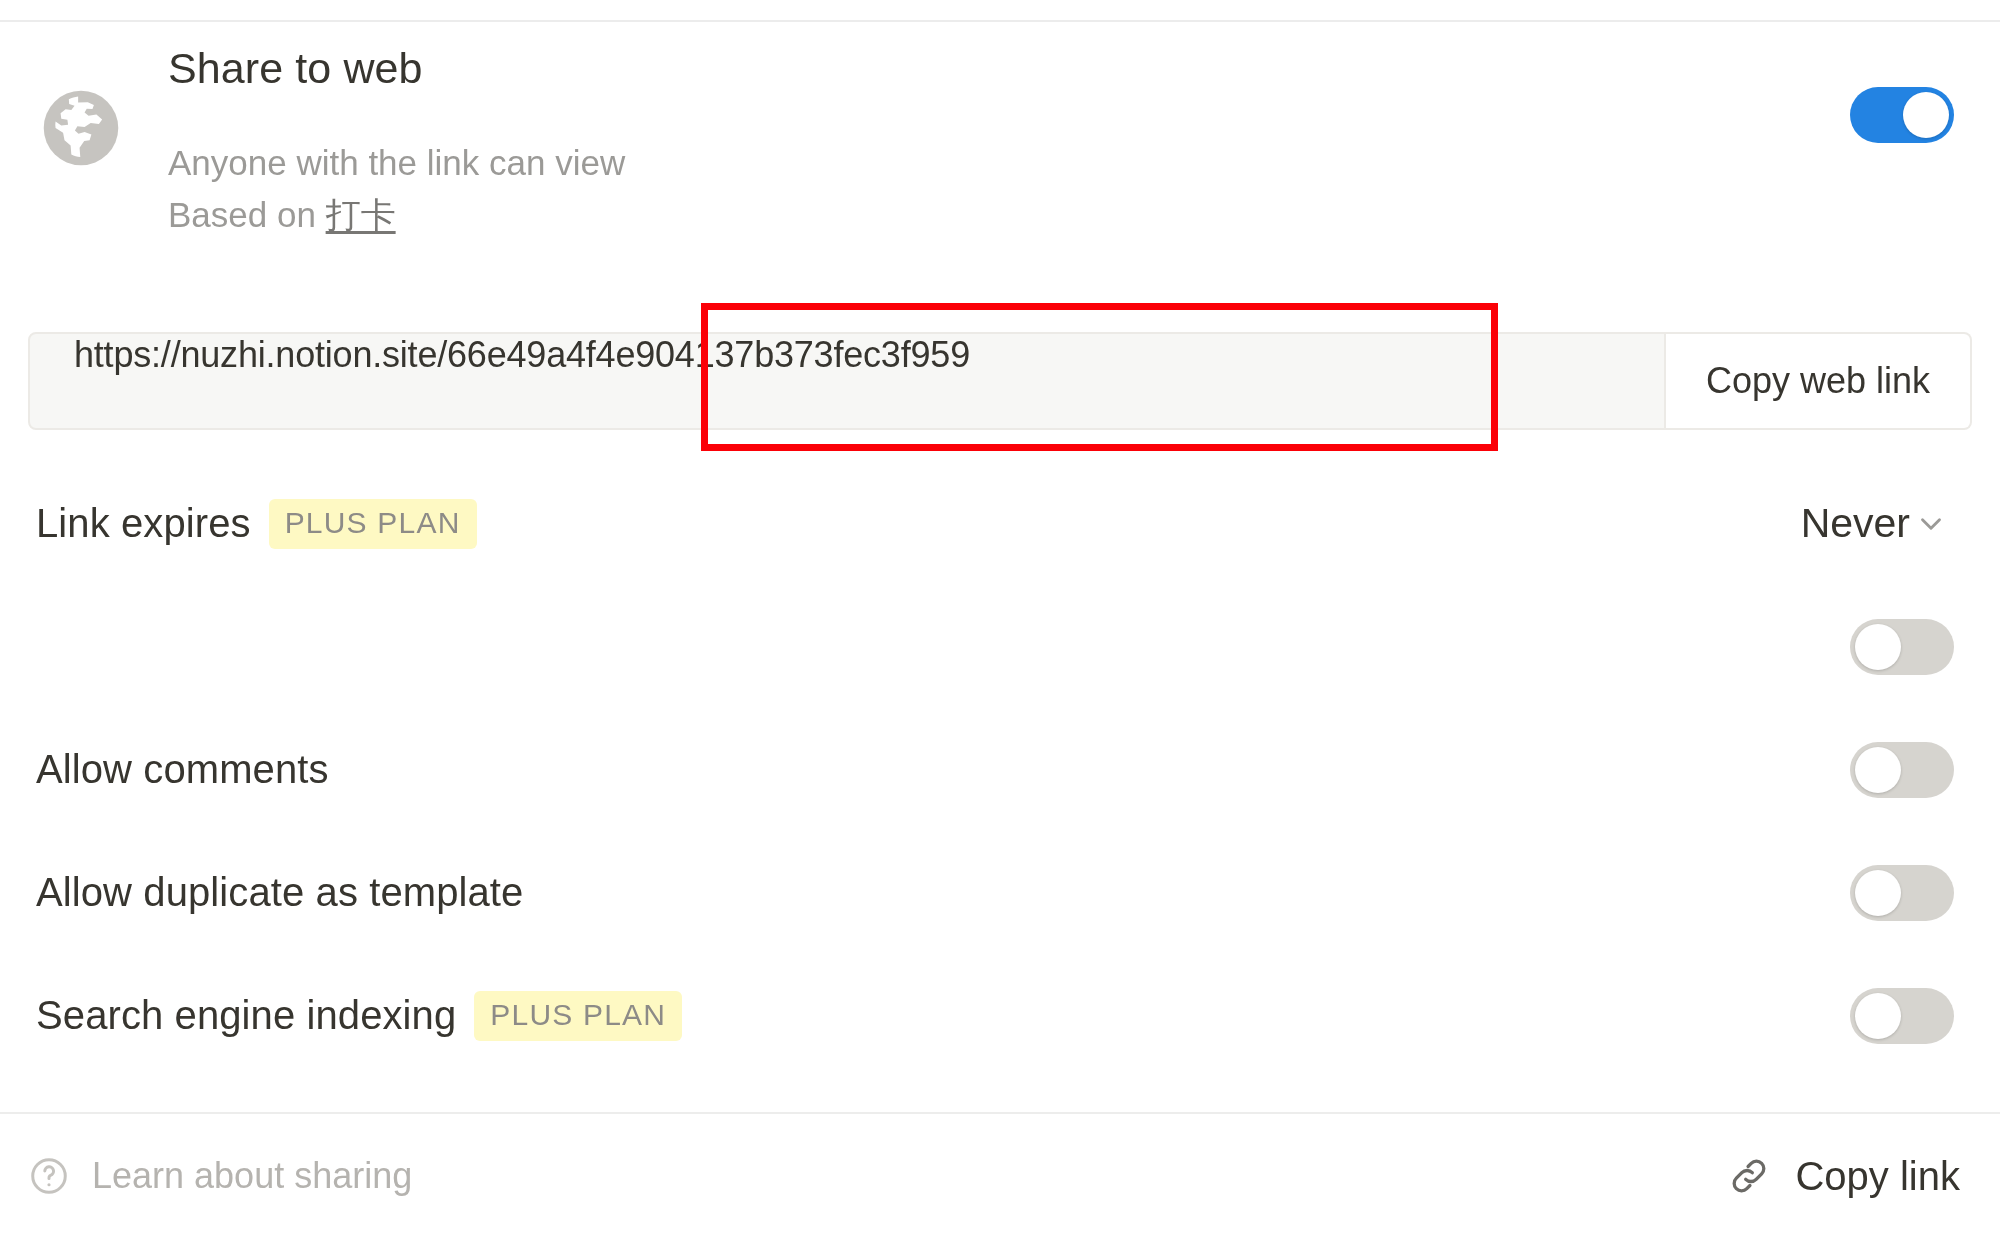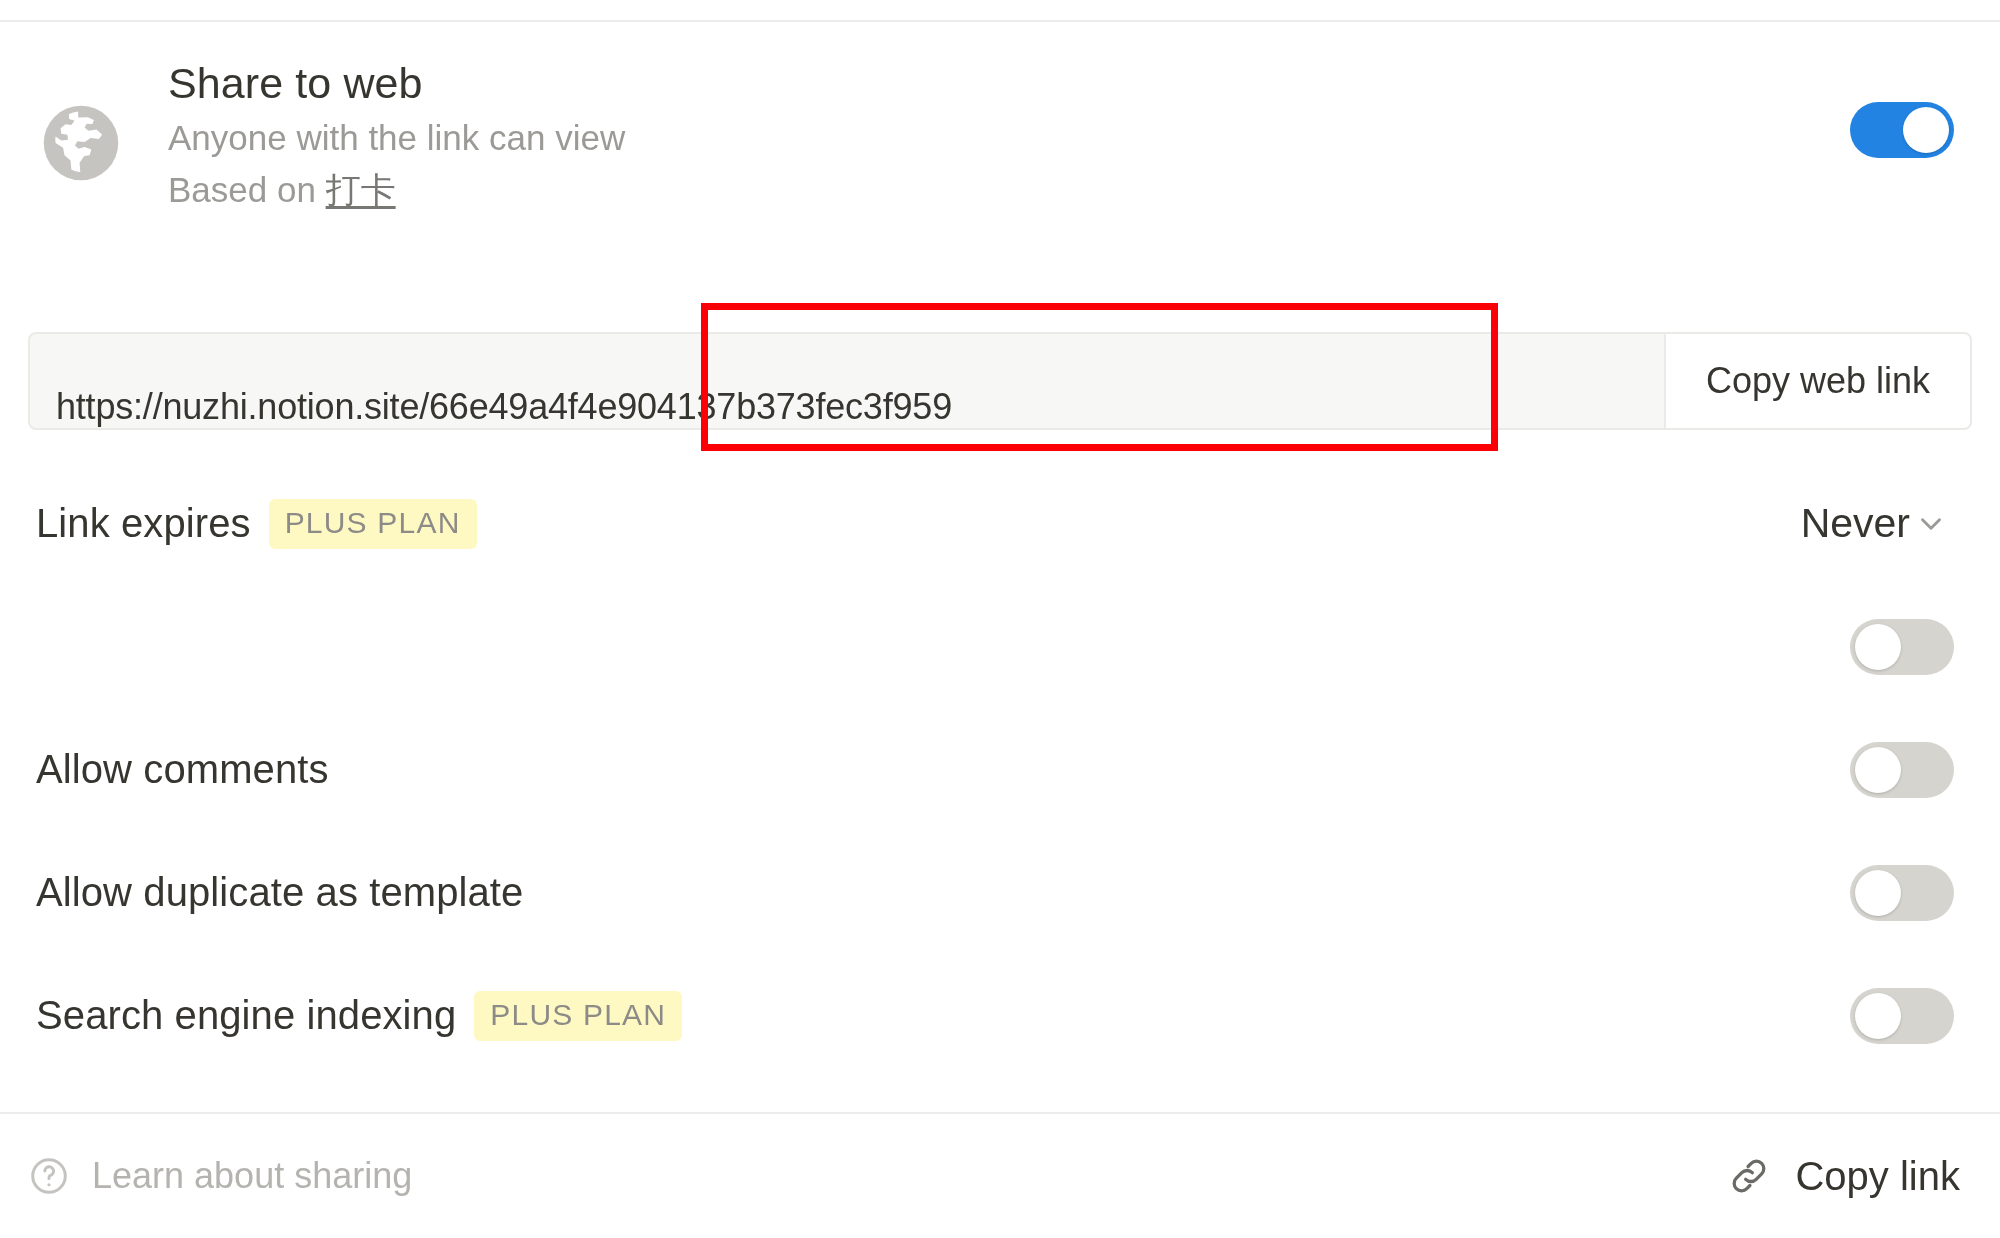--- a/index.html
+++ b/index.html
@@ -30,21 +30,21 @@
     top: 20px;
     width: 2000px;
     height: 2px;
     background: #ececec;
   }
 
   
   .share-header {
     position: absolute;
     left: 0;
-    top: 50px;
+    top: 35px;
     width: 2000px;
     height: 190px;
     display: flex;
     align-items: flex-start;
     padding: 0 30px 0 38px;
     box-sizing: border-box;
   }
   .globe-wrap {
     width: 86px;
     flex: 0 0 86px;
@@ -63,20 +63,21 @@
     line-height: 58px;
     color: #37352f;
     font-weight: 400;
     letter-spacing: 0.1px;
   }
   .share-sub {
     font-size: 35px;
     line-height: 52px;
     color: #9b9a97;
     font-weight: 400;
+    margin-top: 40px;
   }
   .share-sub2 {
     font-size: 35px;
     line-height: 52px;
     color: #9b9a97;
     font-weight: 400;
   }
   .source-link {
     color: #787774;
     text-decoration: underline;
@@ -125,22 +126,22 @@
     height: 98px;
     display: flex;
     align-items: stretch;
   }
   .url-box {
     flex: 1 1 auto;
     border: 2px solid #eceae6;
     border-radius: 8px 0 0 8px;
     background: #f7f7f5;
     display: flex;
-    align-items: flex-end;
-    padding: 0 26px;
+    align-items: flex-start;
+    padding: 0 44px;
     overflow: hidden;
     box-sizing: border-box;
   }
   .url-text {
     font-size: 36px;
     color: #37352f;
     white-space: nowrap;
     overflow: hidden;
     letter-spacing: -0.2px;
   }

